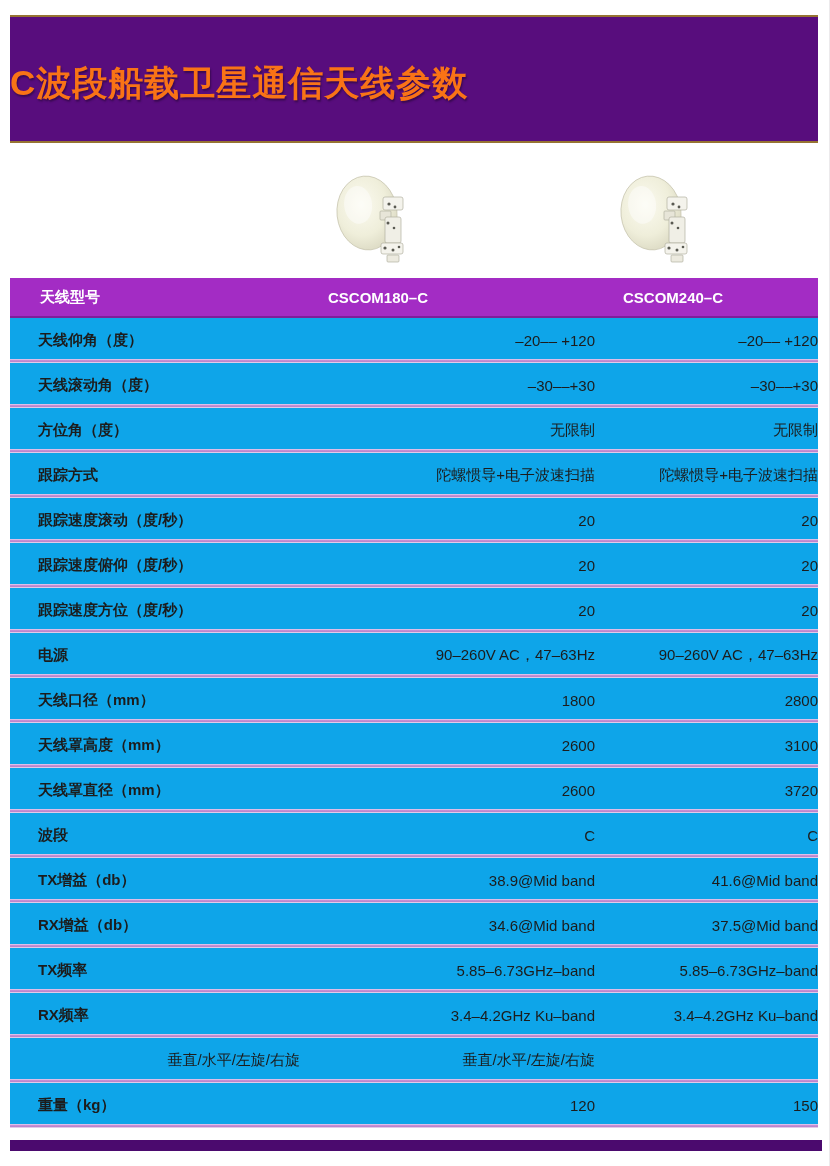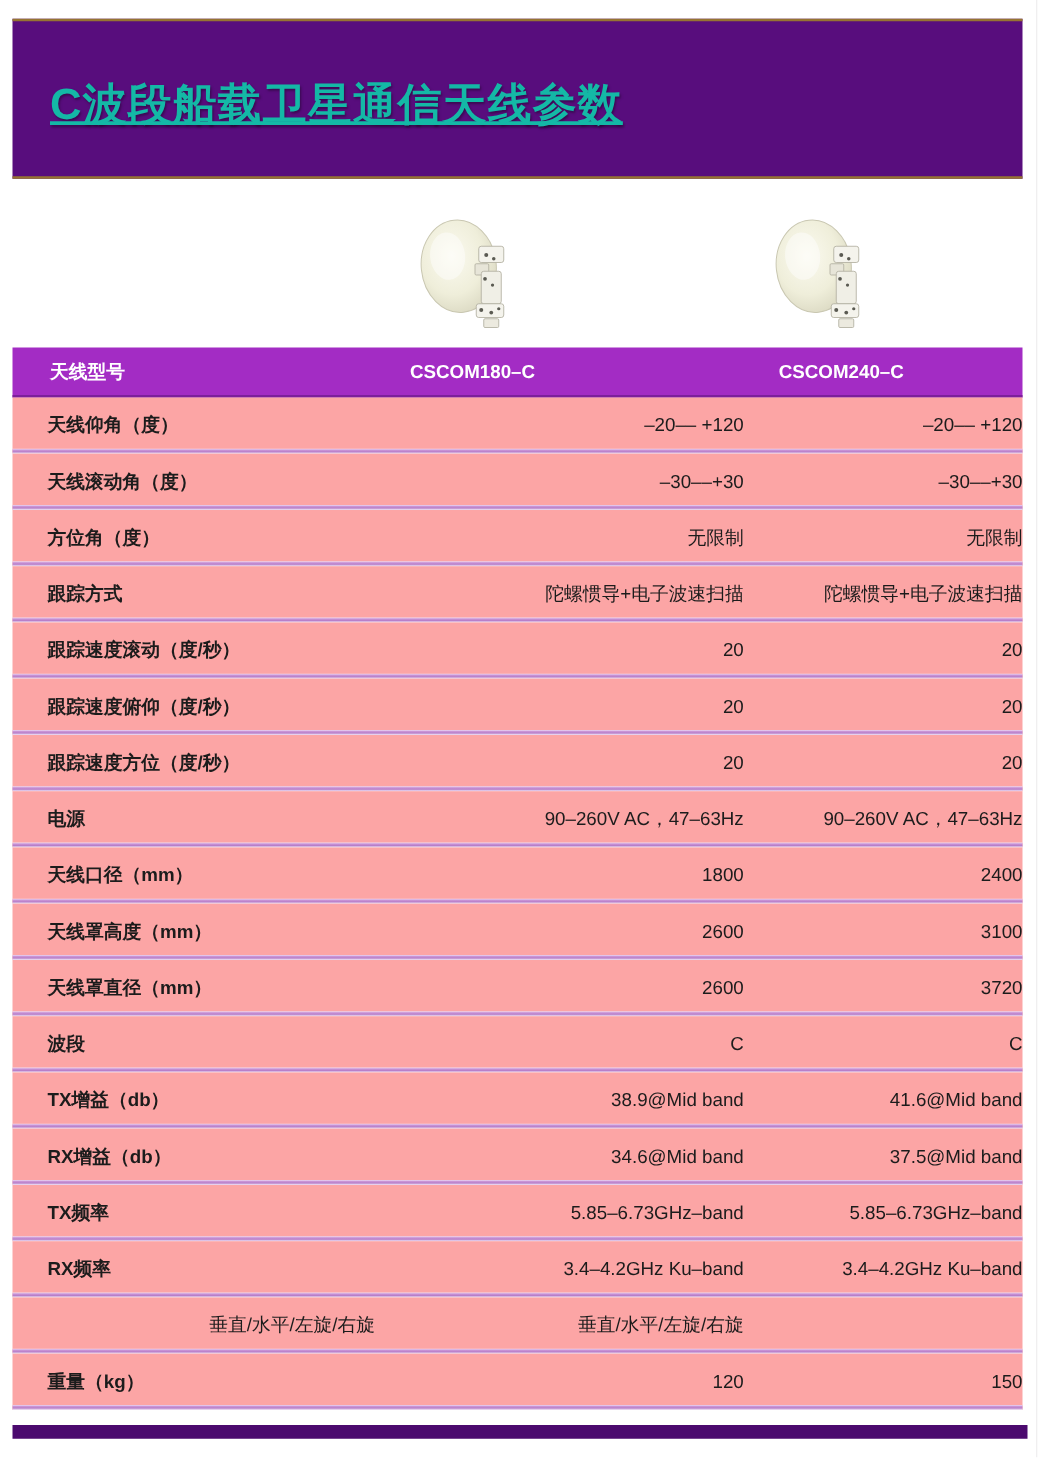--- a/index.html
+++ b/index.html
@@ -27,25 +27,24 @@
   .banner {
     position: absolute;
     left: 10px; top: 15px;
     width: 808px; height: 128px;
     background: var(--banner-bg);
     border-top: 2px solid var(--banner-border);
     border-bottom: 2px solid var(--banner-border);
     display: flex; align-items: center;
   }
   .banner h1 {
-    padding-left: 30px; padding-top: 8px;
+    padding-top: 8px;
     font-size: 35px; font-weight: 700; letter-spacing: 1px;
-    color: #14b8a6;
+    color: #f97316;
     text-shadow: 1px 2px 2px rgba(0,0,0,0.35);
-    text-decoration: underline;
   }
 
   
   .antenna-row { position: absolute; left: 0; top: 143px; width: 830px; height: 135px; }
   .antenna { position: absolute; top: 28px; width: 86px; height: 98px; }
   .antenna.a1 { left: 333px; }
   .antenna.a2 { left: 617px; }
   .antenna svg { width: 100%; height: 100%; display: block; }
 
   
@@ -58,21 +57,21 @@
     border-bottom: 2px solid var(--header-edge);
     color: #ffffff;
   }
   .t-header .cell { font-size: 15px; font-weight: 600; padding-left: 28px; }
   .t-header .cell.label { font-weight: 700; padding-left: 30px; }
   .t-row {
     display: grid; grid-template-columns: 290px 295px 1fr;
     align-items: center;
     height: 45px;
     position: relative;
-    background: #fca5a5;
+    background: #0ea5e9;
   }
   .t-row::after {
     content: "";
     position: absolute; left: 0; right: 0; bottom: 0; height: 4px;
     background: linear-gradient(to bottom,
       var(--separator-light) 0%,
       #c994d6 30%,
       var(--separator-strong) 60%,
       #f4ecf8 100%);
   }
@@ -213,21 +212,21 @@
 
   <div class="t-row">
     <div class="cell label">电源</div>
     <div class="cell value">90–260V AC，47–63Hz</div>
     <div class="cell value">90–260V AC，47–63Hz</div>
   </div>
 
   <div class="t-row">
     <div class="cell label">天线口径（mm）</div>
     <div class="cell value">1800</div>
-    <div class="cell value">2400</div>
+    <div class="cell value">2800</div>
   </div>
 
   <div class="t-row">
     <div class="cell label">天线罩高度（mm）</div>
     <div class="cell value">2600</div>
     <div class="cell value">3100</div>
   </div>
 
   <div class="t-row">
     <div class="cell label">天线罩直径（mm）</div>

